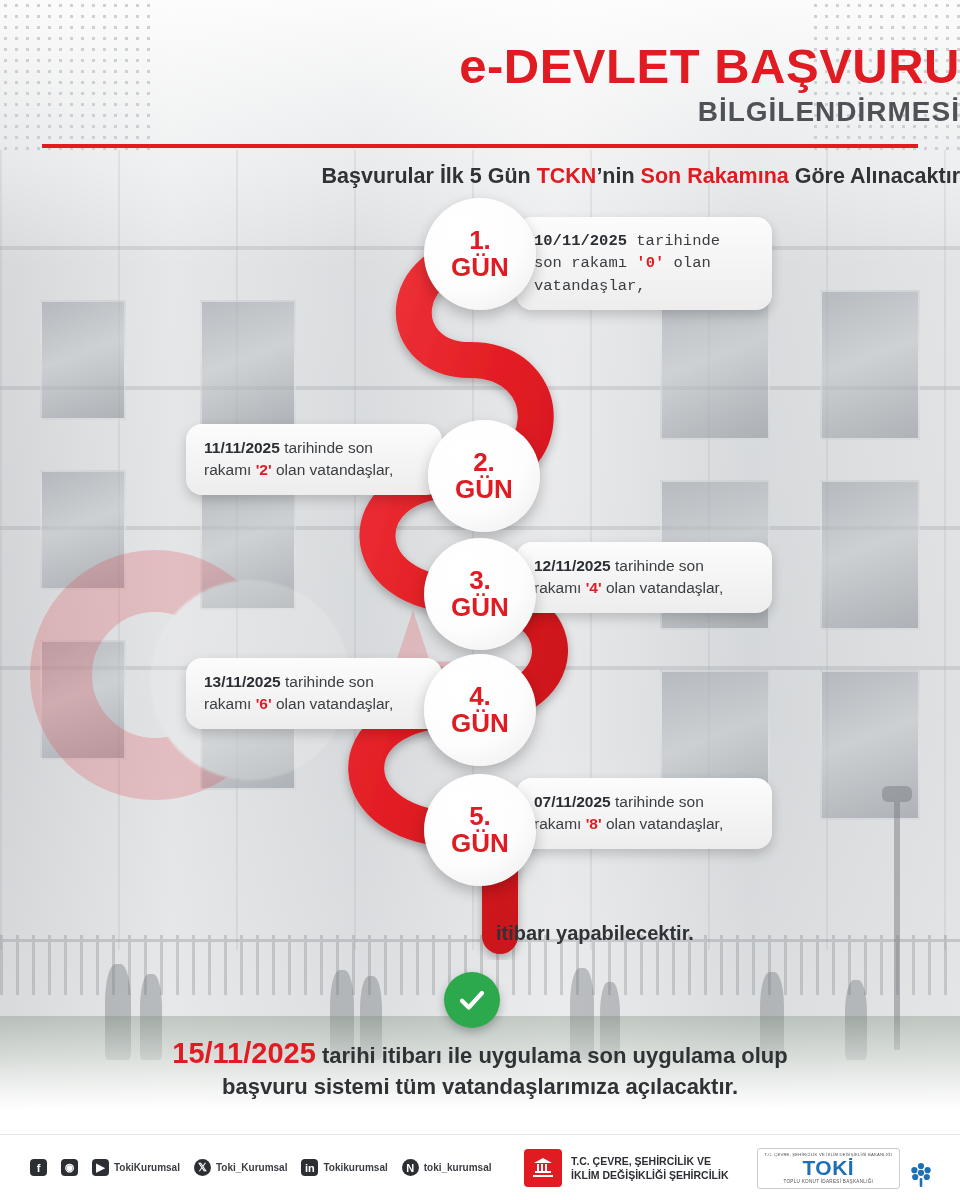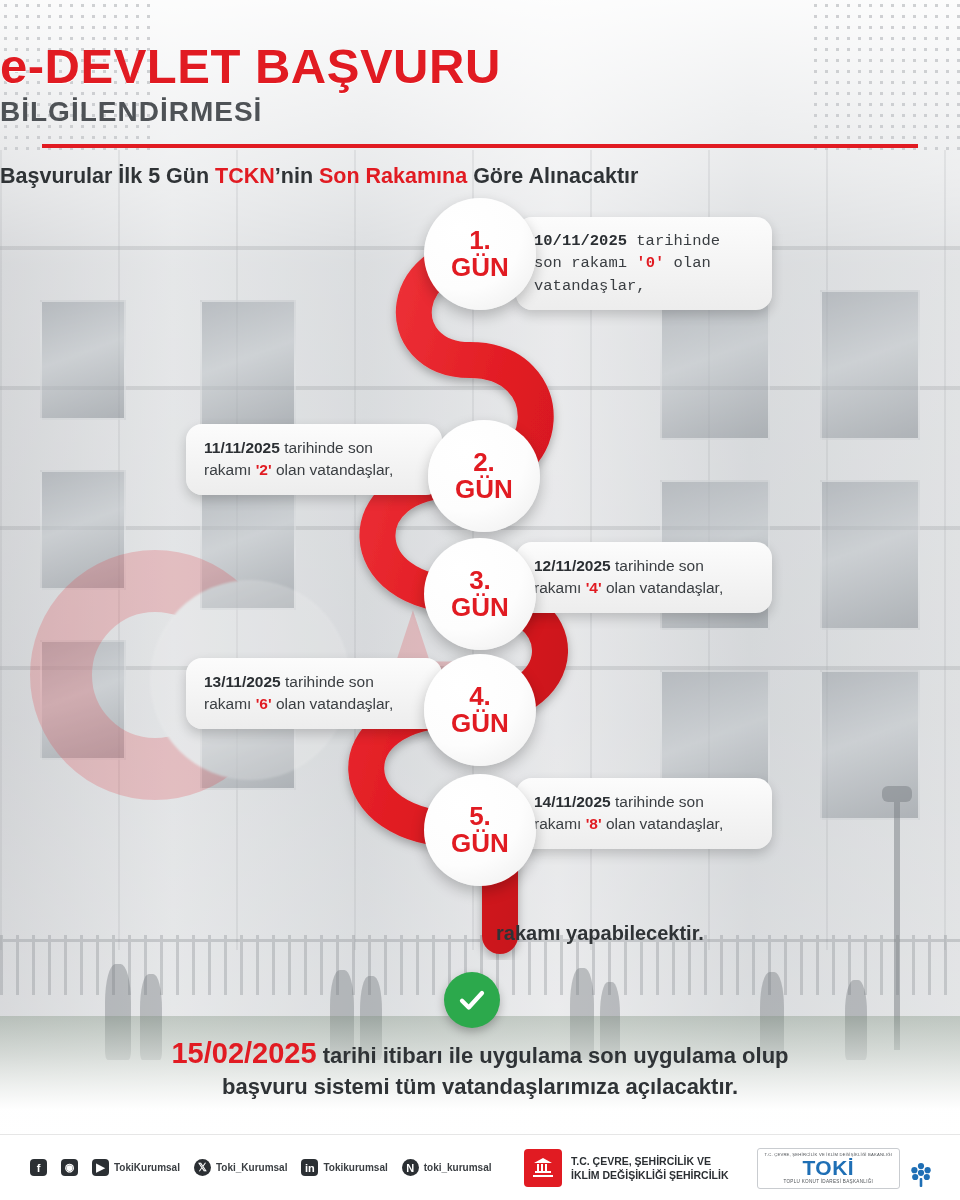--- a/index.html
+++ b/index.html
@@ -80,21 +80,21 @@
   .dots-left, .dots-right {
     position:absolute; top:0; width:150px; height:150px;
     background-image: radial-gradient(#c7c9cc 1.6px, transparent 1.7px);
     background-size: 11px 11px;
     opacity:.85;
   }
   .dots-left { left: 0; }
   .dots-right { right: 0; }
 
   
-  header { position: relative; padding-top: 38px; text-align: left; }
+  header { position: relative; padding-top: 38px; text-align: right; }
   .title {
     font-size: 49px; font-weight: 800; letter-spacing: .5px;
     color: #e11b22;
     text-shadow: 0 1px 0 #fff;
   }
   .subtitle {
     margin-top: 2px;
     font-size: 28px; font-weight: 600; color: #4e5256; letter-spacing: 1px;
   }
   .rule {
@@ -295,35 +295,35 @@
   </div>
   <div class="bubble left" style="left:186px; top:428px;">
     <b>13/11/2025</b><span> tarihinde son rakamı </span><span class="red">'6'</span><span> olan vatandaşlar,</span>
   </div>
 
   <div class="day-badge" style="left:424px; top:544px;">
     <span class="n">5.</span>
     <span class="g">GÜN</span>
   </div>
   <div class="bubble right" style="left:516px; top:548px;">
-    <b>14/11/2025</b><span> tarihinde son rakamı </span><span class="red">'8'</span><span> olan vatandaşlar,</span>
-  </div>
-
-  <div class="apply-note">rakamı yapabilecektir.</div>
+    <b>07/11/2025</b><span> tarihinde son rakamı </span><span class="red">'8'</span><span> olan vatandaşlar,</span>
+  </div>
+
+  <div class="apply-note">itibarı yapabilecektir.</div>
 
   <div class="check-wrap">
     <svg width="30" height="30" viewBox="0 0 24 24">
       <path d="M4 12.6 L9.4 18 L20 6.4" fill="none" stroke="#ffffff" stroke-width="3.4" stroke-linecap="round" stroke-linejoin="round"></path>
     </svg>
   </div>
 </div>
 
 <div class="statement">
   <div class="l1">
-    <span class="d">15/02/2025</span><span> tarihi itibarı ile uygulama son uygulama olup</span>
+    <span class="d">15/11/2025</span><span> tarihi itibarı ile uygulama son uygulama olup</span>
   </div>
   <div class="l2">başvuru sistemi tüm vatandaşlarımıza açılacaktır.</div>
 </div>
 
 <footer>
   <div class="socials">
     <div class="soc">
       <span class="ico">f</span>
     </div>
     <div class="soc">

